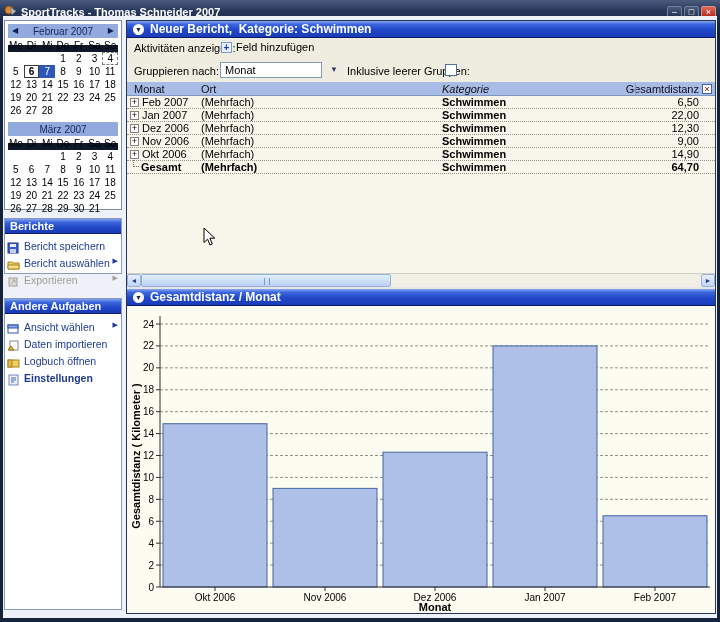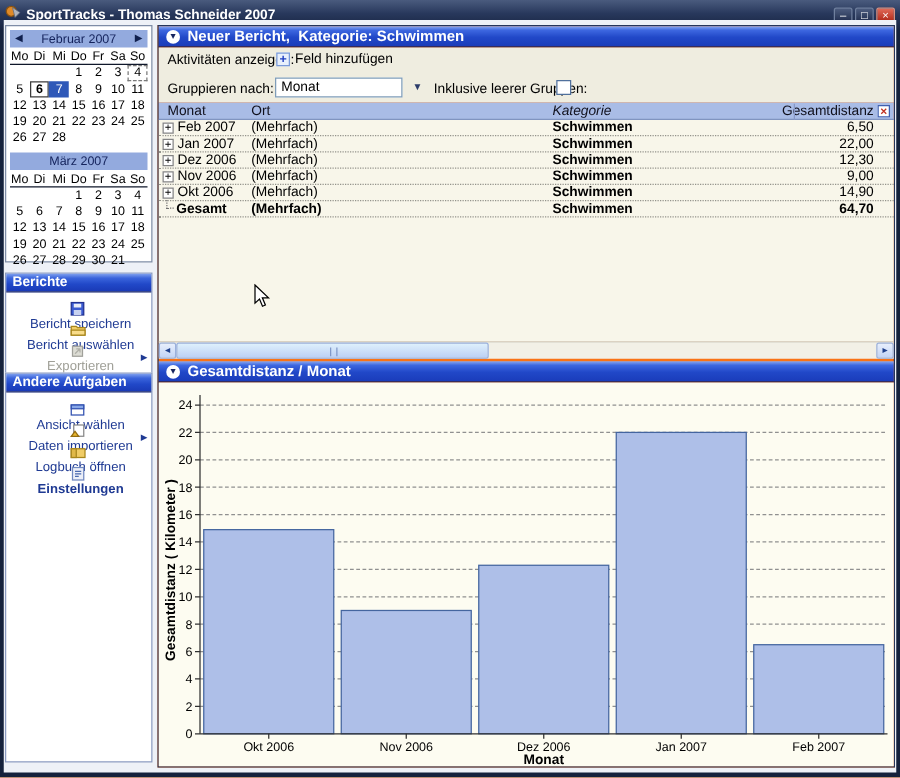--- a/index.html
+++ b/index.html
@@ -20,38 +20,38 @@
 
   
   .cal-box { position:absolute; left:4px; top:20px; width:118px; height:190px; background:#fff; border:1px solid #7e8ca6; }
   .cal-header { height:14px; margin:3px 3px 0; background:#93aade; color:#14235c; font-size:10px;
     display:flex; align-items:center; justify-content:center; position:relative; }
   .cal-header.second { margin-top:5px; }
   .cal-arrow { position:absolute; font-size:8px; color:#10204e; top:2px; cursor:pointer; }
   .cal-arrow.prev { left:4px; } .cal-arrow.next { right:4px; }
   .cal-grid { margin:1px 3px 0; }
   .cal-row { display:flex; height:13px; }
-  .cal-row.dow { border-bottom:1px solid #0f172a;justify-content:flex-end; }
+  .cal-row.dow { border-bottom:7px solid #0f172a; }
   .cal-cell { width:16px; text-align:center; font-size:10px; line-height:13px; color:#000; }
   .cal-cell.sel { background:#2e58b8; color:#fff; }
   .cal-cell.boldday { font-weight:bold; outline:1px solid #3c3c3c; outline-offset:-1px; }
   .cal-cell.today { outline:1px dashed #7a7a7a; outline-offset:-1px; }
 
   
   .task-box { position:absolute; left:4px; width:118px; background:#fff; border:1px solid #8a9ac0; }
   .task-header { height:15px; background:linear-gradient(180deg,#7fa0ee 0%,#3a64dc 25%,#2148c8 60%,#1a3ab6 100%);
     color:#fff; font-weight:bold; font-size:11px; line-height:15px; padding-left:5px; border-bottom:1px solid #0c1c6a; }
-  .task-item { position:absolute; left:2px; right:3px; height:15px; display:flex; align-items:center; cursor:pointer;flex-direction:column; }
+  .task-item { position:absolute; left:2px; right:3px; height:15px; display:flex; align-items:flex-start; cursor:pointer; }
   .ticon { width:13px; height:12px; flex:0 0 13px; }
   .tlabel { font-size:10.5px; color:#1f3a93; margin-left:4px; white-space:nowrap; }
   .tarrow { margin-left:auto; font-size:7px; color:#1f3a93; }
   .task-item.disabled .tlabel, .task-item.disabled .tarrow { color:#a0a098; }
 
   
-  .main { position:absolute; left:126px; top:20px; width:590px; height:594px; background:#f97316; border:1px solid #25355a; }
+  .main { position:absolute; left:126px; top:20px; width:590px; height:594px; background:#e5e5e5; border:1px solid #25355a; }
   .panel-header { position:absolute; left:0; width:588px; height:17px;
     background:linear-gradient(180deg,#8aa8f0 0%,#3d67e0 20%,#2148c8 55%,#1a3cba 100%);
     border-bottom:1px solid #0a1a66; display:flex; align-items:center; color:#fff; font-weight:bold; font-size:12px; }
   .hdr-circle { width:11px; height:11px; border-radius:50%; background:#fff; margin:0 6px 0 6px;
     display:flex; align-items:center; justify-content:center; font-size:7px; line-height:11px; color:#16245e; cursor:pointer; }
   .hdr-text { white-space:pre; }
 
   .controls { position:absolute; left:0; top:17px; width:588px; height:44px; background:#efede0; }
   .clabel { position:absolute; font-size:11px; color:#000; white-space:nowrap; }
   .add-field { position:absolute; left:94px; top:2px; height:14px; display:flex; align-items:center; gap:4px; cursor:pointer; }
@@ -234,21 +234,21 @@
           <span class="cal-cell">27</span>
           <span class="cal-cell">28</span>
           <span class="cal-cell">29</span>
           <span class="cal-cell">30</span>
           <span class="cal-cell">21</span>
           <span class="cal-cell"></span>
         </div>
       </div>
   </div>
 
-  <div class="task-box" style="top:218px; height:94px;">
+  <div class="task-box" style="top:218px; height:56px;">
     <div class="task-header">Berichte</div>
     <div class="task-item" style="top:21px;">
       <span class="ticon"><svg width="13" height="12">
             <rect x="1" y="1" width="10" height="10" fill="#3a5ad0" stroke="#203090"></rect>
             <rect x="3" y="2" width="6" height="3" fill="#e8ecf8"></rect>
             <rect x="3" y="7" width="6" height="4" fill="#c8d2f0"></rect>
           </svg></span>
       <span class="tlabel">Bericht speichern</span>
     </div>
     <div class="task-item" style="top:38px;">

